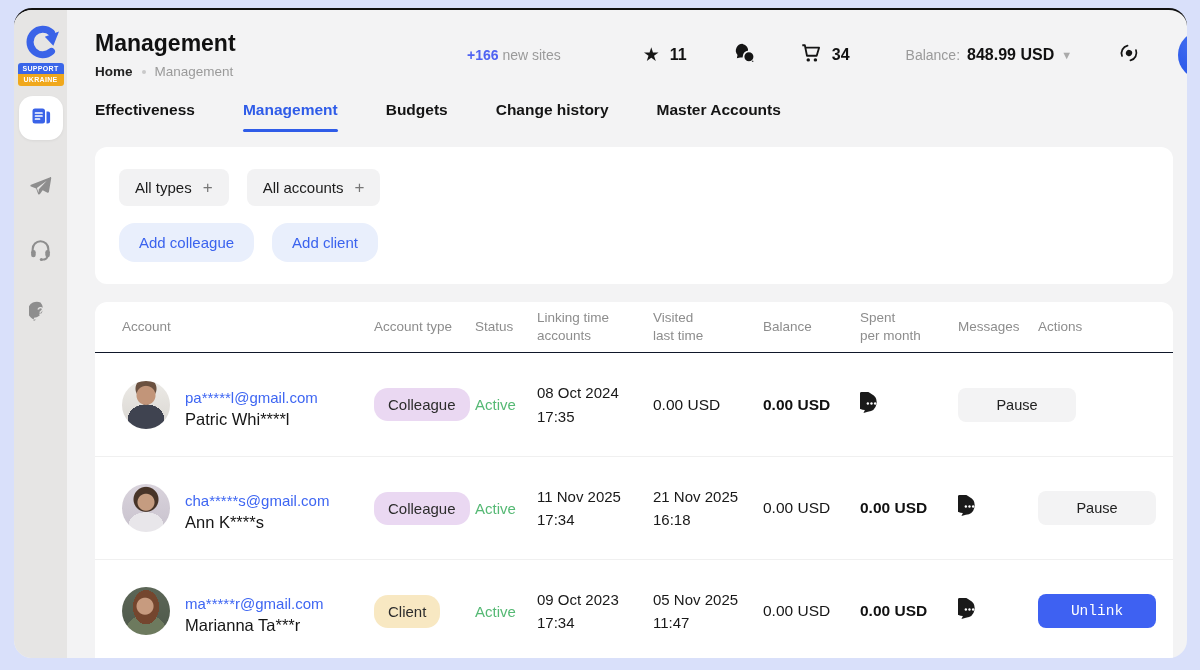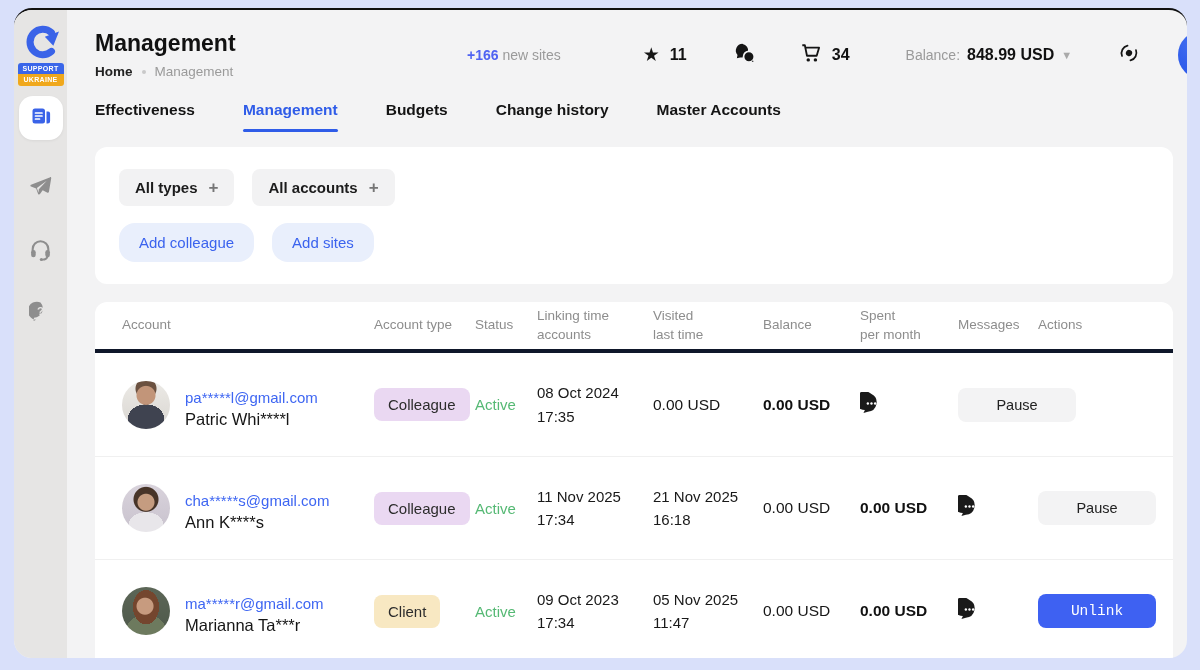--- a/index.html
+++ b/index.html
@@ -56,28 +56,28 @@
   .bell { margin-left:46px; display:flex; cursor:pointer; }
   .avatar-logo { margin-left:38px; width:48px; height:48px; flex:none; cursor:pointer; }
   
   .tabs { display:flex; gap:48px; margin-top:22px; }
   .tab { font-size:15.5px; font-weight:bold; color:#141414; position:relative; padding-bottom:4px; cursor:pointer; }
   .tab.active { color:#2f5ce8; }
   .tab.active::after { content:""; position:absolute; left:0; right:0; bottom:-9px; height:3px; border-radius:2px; background:#2f5ce8; }
   
   .filter-card { background:#fff; border-radius:12px; margin-top:24px; padding:22px 24px; }
   .pill-row { display:flex; gap:18px; }
-  .pill { background:#f2f2f3; border-radius:8px; padding:10px 16px; font-size:15px; color:#1c1c1c; display:flex; align-items:center; gap:11px; cursor:pointer; border:none; font-family:inherit;font-weight:bold; }
+  .pill { background:#f2f2f3; border-radius:8px; padding:10px 16px; font-size:15px; color:#1c1c1c; display:flex; align-items:center; gap:11px; cursor:pointer; border:none; font-family:inherit; }
   .pill .plus { color:#767676; font-size:17px; line-height:1; }
   .blue-row { display:flex; gap:18px; margin-top:17px; }
   .blue-btn { background:#e9effc; border:none; border-radius:16px; padding:11px 20px; font-size:15px; color:#3b63ee; cursor:pointer; font-family:inherit; }
   
   .table-card { background:#fff; border-radius:12px 12px 0 0; margin-top:18px; flex:1; }
   .grid { display:grid; grid-template-columns:252px 101px 62px 116px 110px 97px 98px 80px 1fr; align-items:center; padding:0 18px 0 27px; }
-  .thead { height:51px; border-bottom:4px solid #0f172a; }
+  .thead { height:51px; border-bottom:1px solid #0f172a; }
   .th { font-size:13.5px; color:#8d8d8d; line-height:1.35; white-space:pre-line; padding-right:8px; }
   .tr { height:103px; }
   .tr + .tr { border-top:1px solid #f0f0f0; }
   .td-account { display:flex; align-items:flex-end; }
   .avatar { width:48px; height:48px; border-radius:50%; flex:none; margin-right:15px; }
   .avatar.a0 { background:
       radial-gradient(circle at 50% 30%, #c29579 0 9px, transparent 10px),
       radial-gradient(circle at 50% 16%, #6b5140 0 10px, transparent 11px),
       radial-gradient(ellipse 18px 14px at 50% 78%, #3f4350 0 100%, transparent 101%),
       linear-gradient(180deg, #eceae6 0%, #d9d6d1 100%); }
@@ -86,21 +86,21 @@
       radial-gradient(circle at 50% 32%, #473428 0 12px, transparent 13px),
       radial-gradient(ellipse 17px 12px at 50% 84%, #e8e6ea 0 100%, transparent 101%),
       linear-gradient(180deg, #d9d3dc 0%, #c8c2cd 100%); }
   .avatar.a2 { background:
       radial-gradient(circle at 48% 40%, #c79b7f 0 8px, transparent 9px),
       radial-gradient(ellipse 13px 17px at 50% 42%, #74462e 0 100%, transparent 101%),
       radial-gradient(ellipse 19px 13px at 50% 86%, #6d7a5e 0 100%, transparent 101%),
       linear-gradient(180deg, #5c6657 0%, #4d584a 100%); }
   .acct .email { font-size:15px; color:#3e66f2; text-decoration:none; display:block; cursor:pointer; }
   .acct .name { font-size:16.5px; color:#161616; margin-top:4px; }
-  .badge { display:inline-block; font-size:15px; color:#2c2c2c; border-radius:8px; padding:8px 14px; }
+  .badge { display:inline-block; font-size:15px; color:#2c2c2c; border-radius:14px; padding:8px 14px; }
   .badge.colleague { background:#ead8f2; }
   .badge.client { background:#f8e8c2; }
   .status { font-size:15px; color:#55b974; }
   .date { font-size:15px; color:#191919; line-height:1.55; }
   .bal { font-size:15.5px; color:#161616; }
   .spent { font-size:15.5px; font-weight:bold; color:#111; }
   .msg-btn { background:none; border:none; cursor:pointer; display:flex; padding:0; }
   .act-btn { width:118px; height:34px; border-radius:8px; border:none; font-size:14.5px; cursor:pointer; font-family:inherit; }
   .act-btn.muted { background:#f3f3f4; color:#222; }
   .act-btn.primary { background:#3e61f2; color:#fff;font-family:Liberation Mono, monospace; }
@@ -244,21 +244,21 @@
           <span>All types</span>
           <span class="plus">+</span>
         </button>
         <button class="pill">
           <span>All accounts</span>
           <span class="plus">+</span>
         </button>
       </div>
       <div class="blue-row">
         <button class="blue-btn">Add colleague</button>
-        <button class="blue-btn">Add sites</button>
+        <button class="blue-btn">Add client</button>
       </div>
     </div>
 
     <div class="table-card">
       <div class="grid thead" id="thead">
           <div class="th">Account</div>
           <div class="th">Account type</div>
           <div class="th">Status</div>
           <div class="th">Linking time
 accounts</div>

